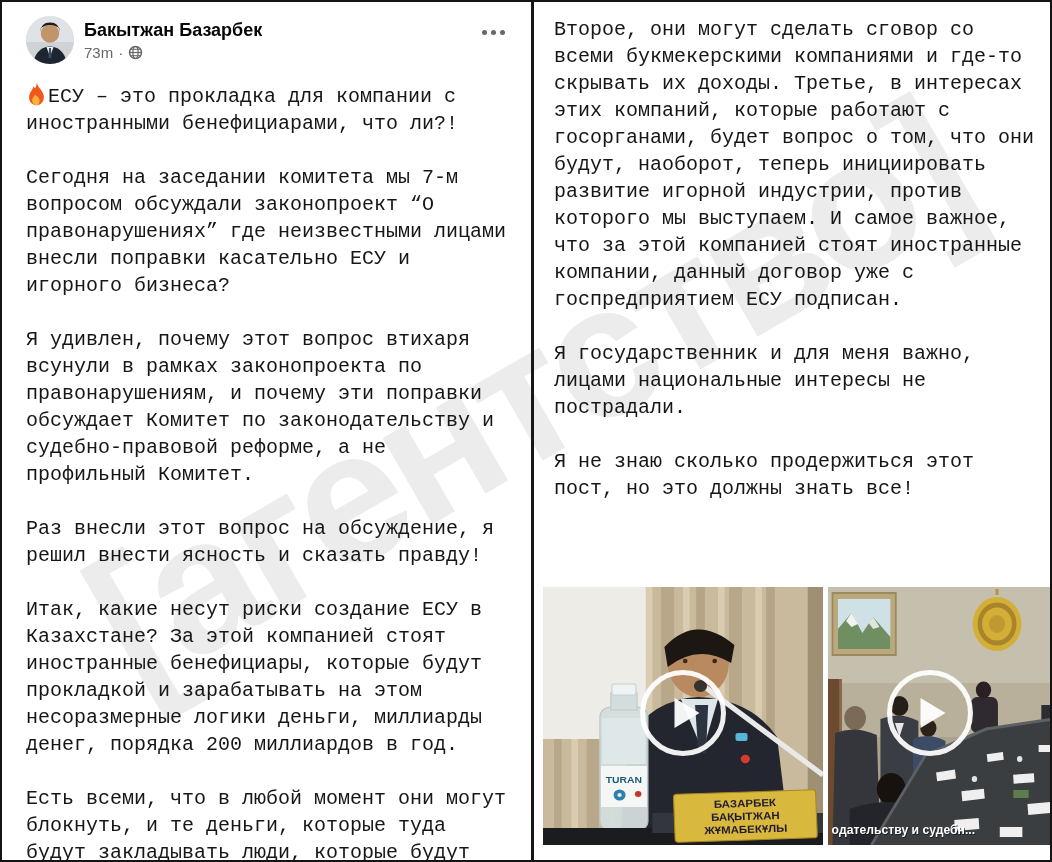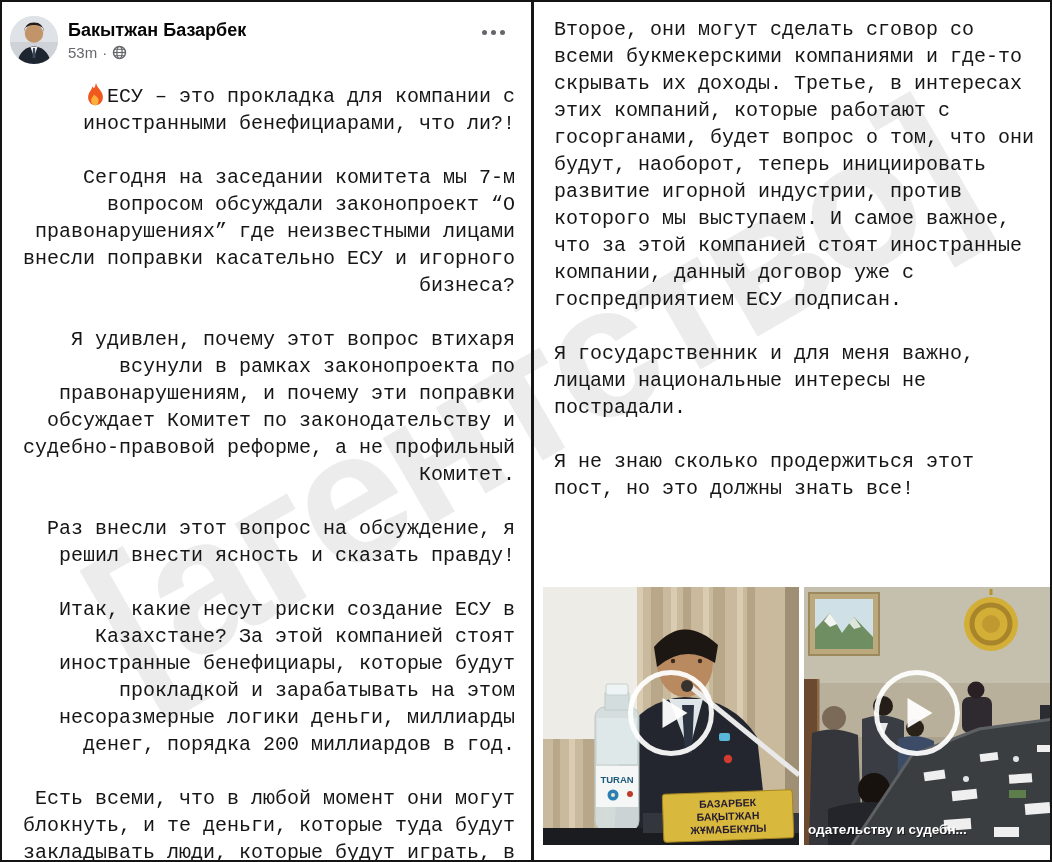--- a/index.html
+++ b/index.html
@@ -12,41 +12,41 @@
   .divider { position:absolute; left:529px; top:0; width:3px; height:100%; background:#161616; z-index:3; }
 
   .watermark {
     position:absolute; left:526px; top:392px; z-index:1;
     transform:translate(-50%,-50%) rotate(-30deg);
     font-size:188px; font-weight:bold; letter-spacing:-6px;
     color:#ececec; white-space:nowrap; user-select:none; pointer-events:none;
   }
 
   .col { position:absolute; top:0; z-index:2; }
-  .col-left  { left:0;   width:529px; height:100%; padding:14px 16px 0 8px;text-align:right; }
+  .col-left  { left:0;   width:529px; height:100%; padding:14px 16px 0 24px; }
   .col-right { left:532px; width:520px; height:100%; padding:14px 14px 0 20px; }
 
   
   .hdr { display:flex; align-items:flex-start; position:relative; margin-bottom:18px; }
   .avatar { width:48px; height:48px; border-radius:50%; overflow:hidden; flex:none; background:#dadde1; }
   .hdr-info { margin-left:10px; padding-top:3px; }
   .author { font-size:18px; font-weight:bold; color:#050505; line-height:22px; }
   .meta { display:flex; align-items:center; gap:5px; margin-top:3px; font-size:15px; color:#65676b; }
   .menu-dots { position:absolute; right:4px; top:8px; display:flex; gap:4px; padding:6px; cursor:pointer; }
   .menu-dots span { width:5px; height:5px; border-radius:50%; background:#65676b; }
 
   
   .post-text p { margin:0 0 27px 0; font-size:20px; line-height:27px; color:#161616;font-family:Liberation Mono, monospace; }
   .flame { display:inline-block; width:21px; height:24px; vertical-align:-4px; margin-right:1px; }
   .flame svg { display:block; width:100%; height:100%; }
 
   
   .videos { position:absolute; left:541px; top:585px; width:511px; height:258px; display:flex; gap:5px; z-index:2; }
   .video { position:relative; height:258px; overflow:hidden; background:#777; cursor:pointer; }
-  .video-left { width:256px; flex:none; }
+  .video-left { width:280px; flex:none; }
   .video-right { flex:1; }
   .video svg.scene { display:block; width:100%; height:100%; }
   .play-ring {
     position:absolute; top:49%; width:86px; height:86px; border-radius:50%;
     border:5px solid rgba(255,255,255,0.93); transform:translate(-50%,-50%);
   }
   .video-left .play-ring { left:50%; }
   .video-right .play-ring { left:45%; }
   .play-tri {
     position:absolute; left:55%; top:50%; transform:translate(-50%,-50%);
@@ -71,21 +71,21 @@
           <circle cx="24" cy="17.5" r="9.2" fill="#c2946a"></circle>
           <path d="M14.5,16 Q14.5,6.5 24,6.5 Q33.5,6.5 33.5,16 L33.5,12.5 Q29,8.5 24,9 Q19,8.5 14.5,12.5 Z" fill="#241c16"></path>
           <path d="M7,48 C9,35 17,30.5 24,30.5 C31,30.5 39,35 41,48 Z" fill="#1d2530"></path>
           <polygon points="20.5,31 27.5,31 24,41" fill="#f2f4f5"></polygon>
           <polygon points="23,32 25,32 25.5,42 22.5,42" fill="#3c4a5c"></polygon>
         </svg>
       </div>
       <div class="hdr-info">
         <div class="author">Бакытжан Базарбек</div>
         <div class="meta">
-          <span>53m</span>
+          <span>73m</span>
           <span>·</span>
           <span style="display:inline-flex;">
             <svg width="15" height="15" viewBox="0 0 16 16">
               <circle cx="8" cy="8" r="6.4" fill="none" stroke="#65676b" stroke-width="1.6"></circle>
               <ellipse cx="8" cy="8" rx="2.8" ry="6.4" fill="none" stroke="#65676b" stroke-width="1.3"></ellipse>
               <line x1="1.6" y1="8" x2="14.4" y2="8" stroke="#65676b" stroke-width="1.3"></line>
               <line x1="2.4" y1="4.6" x2="13.6" y2="4.6" stroke="#65676b" stroke-width="1.1"></line>
               <line x1="2.4" y1="11.4" x2="13.6" y2="11.4" stroke="#65676b" stroke-width="1.1"></line>
             </svg>
           </span>

